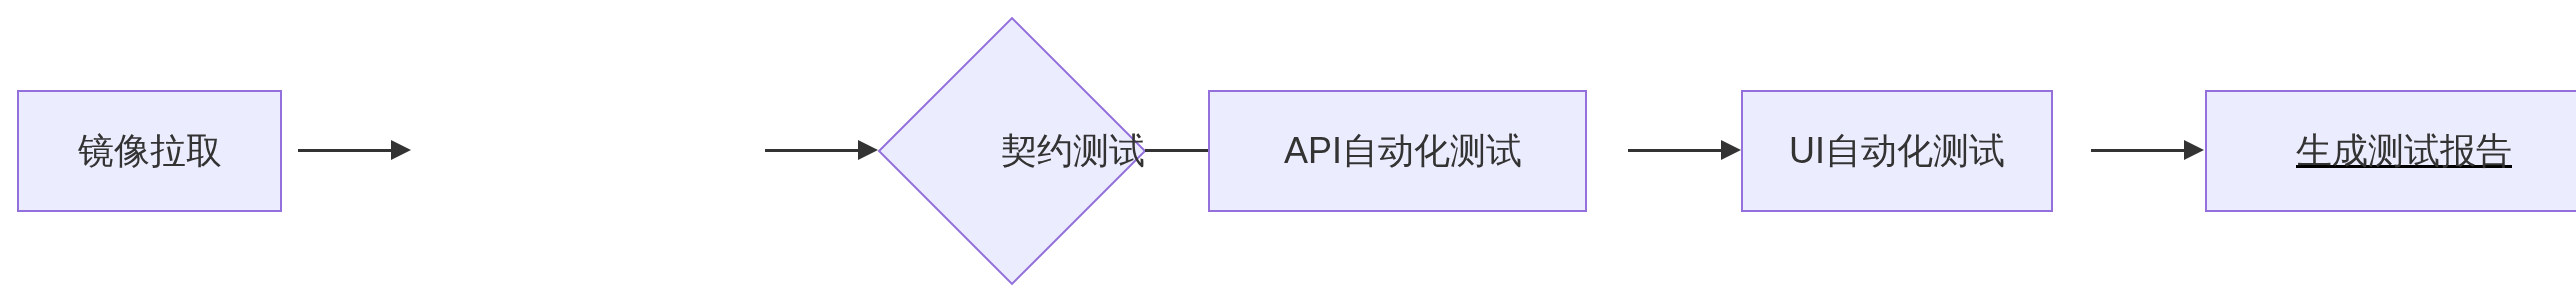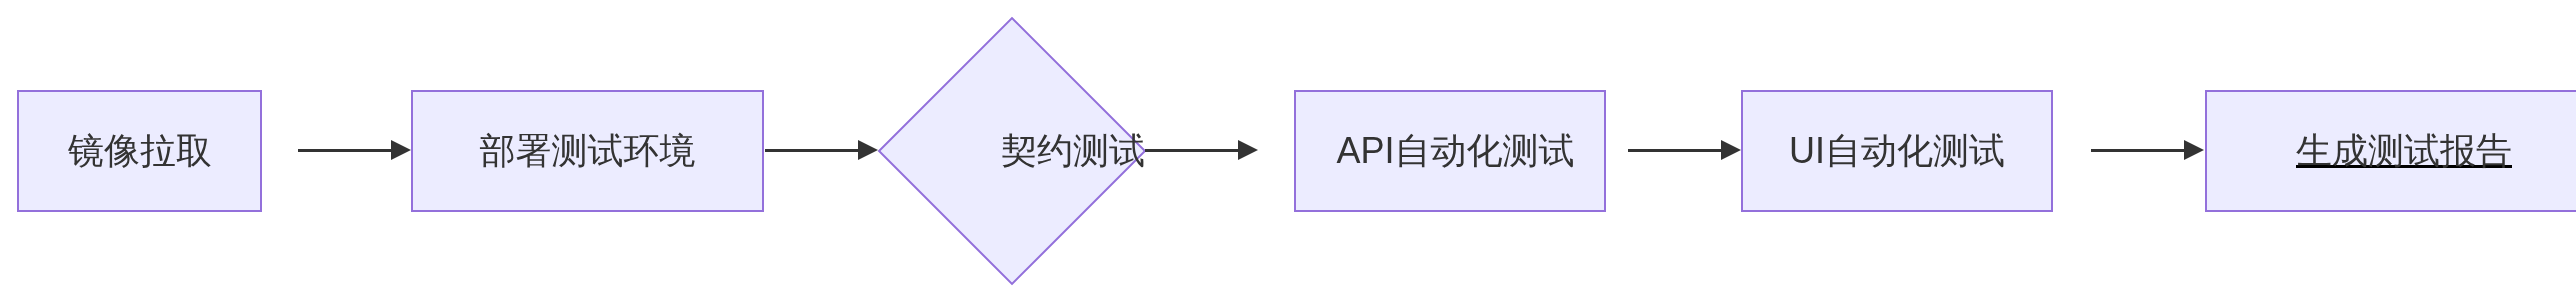--- a/index.html
+++ b/index.html
@@ -29,23 +29,23 @@
     align-items: center;
     justify-content: center;
   }
   .node-label {
     font-size: 36px;
     color: var(--text);
     white-space: nowrap;
     line-height: 1;
   }
   
-  .n1 { left: 17.4px;   width: 245px; }
+  .n1 { left: 17.4px;   width: 265px; }
   .n2 { left: 411px;  width: 353px; }
-  .n4 { left: 1294px; width: 312px; padding-left: 11px; }
+  .n4 { left: 1208px; width: 379px; padding-left: 11px; }
   .n5 { left: 1741px; width: 312px; }
   .n6 { left: 2205px; width: 398px; text-decoration: underline; }
   
   .diamond-wrap {
     position: absolute;
     left: 878px;
     top: 17.4px;
     width: 267px;
     height: 268px;
     display: flex;
@@ -101,23 +101,20 @@
 
   <div class="node n1">
     <span class="node-label">镜像拉取</span>
   </div>
 
   <div class="edge e1">
     <div class="edge-line"></div>
     <div class="edge-head"></div>
   </div>
 
-  <div class="node n2">
-    <span class="node-label">部署测试环境</span>
-  </div>
 
   <div class="edge e2">
     <div class="edge-line"></div>
     <div class="edge-head"></div>
   </div>
 
   <div class="diamond-wrap">
     <div class="diamond-shape"></div>
     <span class="node-label">契约测试</span>
   </div>

